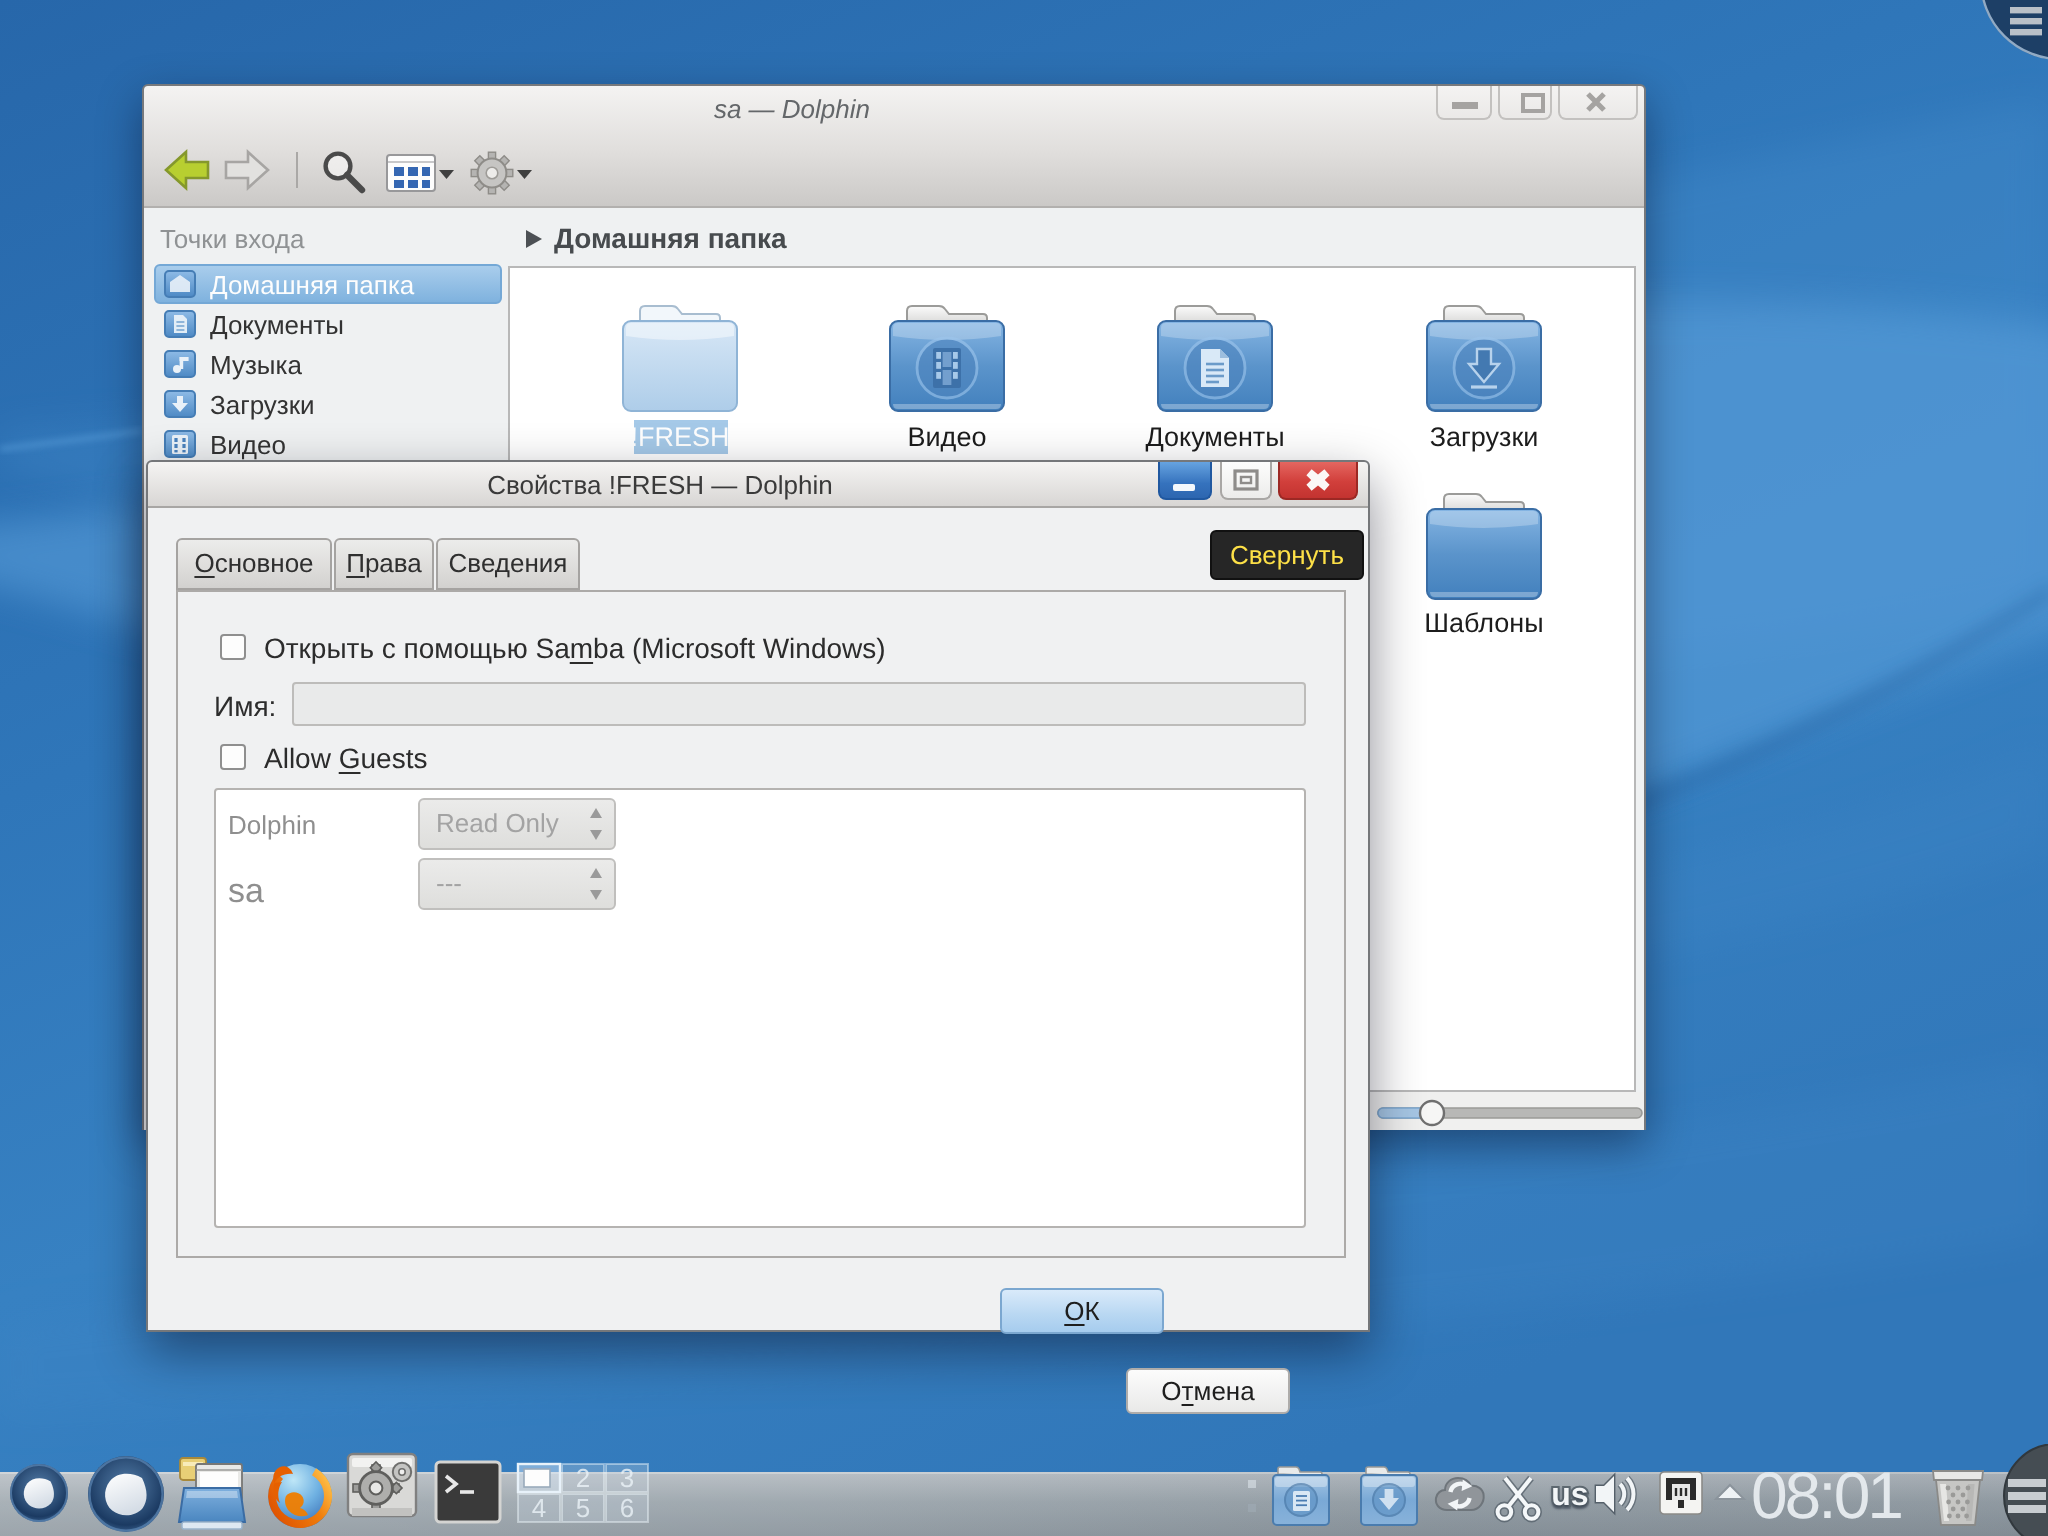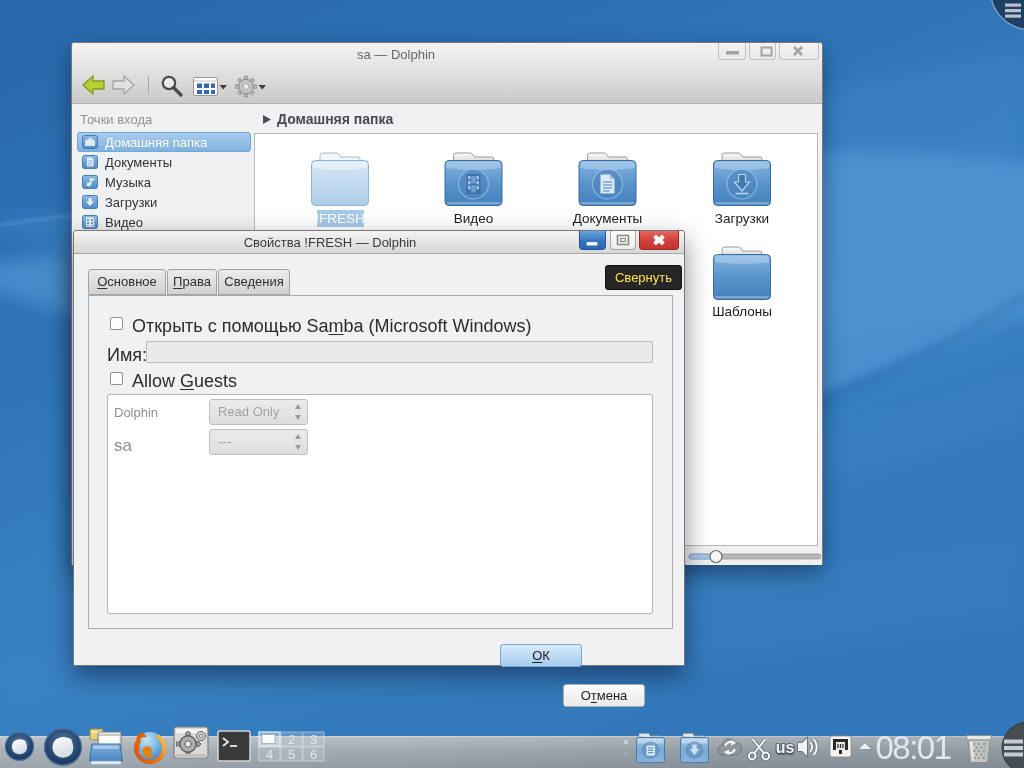--- a/index.html
+++ b/index.html
@@ -2,21 +2,21 @@
 <html><head>
 <meta charset="utf-8">
 <style>
 * { margin:0; padding:0; box-sizing:border-box; }
 html,body { width:1024px; height:768px; overflow:hidden; font-family:"Liberation Sans", sans-serif; }
 .abs { position:absolute; }
 #desktop { position:absolute; left:0; top:0; width:1024px; height:768px; }
 .tab { position:absolute; top:38px; height:26px; background:linear-gradient(#ececeb,#dddcda 60%,#d2d1cf); border:1px solid #a5a3a1; border-radius:3px 3px 0 0; font-size:13px; color:#2f2f2f; text-align:center; line-height:24px; }
 .u { text-decoration:underline; text-underline-offset:2px; }
 .cb { position:absolute; width:13px; height:13px; background:#fdfdfd; border:1px solid #8f8f8f; border-radius:2px; }
-.lbl13 { position:absolute; font-size:18px; color:#2c2c2c; }
+.lbl13 { position:absolute; font-size:14px; color:#2c2c2c; }
 .gray13 { position:absolute; font-size:13px; color:#8f9294; }
 .ddn { position:absolute; width:99px; height:26px; background:linear-gradient(#ebebea,#dededc); border:1px solid #c0bfbd; border-radius:3px; font-size:13px; color:#a3a3a3; line-height:24px; padding-left:8px; }
 .sideitem { position:absolute; font-size:13px; color:#333; }
 </style>
 </head>
 <body>
 <div id="desktop">
   <svg class="abs" width="1024" height="768" viewBox="0 0 1024 768" style="left:0;top:0">
     <defs>
       <linearGradient id="bgbase" x1="0" y1="0" x2="0.55" y2="1">
@@ -49,21 +49,21 @@
     <g fill="#b9c0c8">
       <rect x="45" y="3.5" width="16" height="3.2"></rect>
       <rect x="45" y="9" width="16" height="3.2"></rect>
       <rect x="45" y="14.5" width="16" height="3.2"></rect>
     </g>
   </svg>
 </div>
 
 <div id="dolphin" class="abs" style="left:71px;top:42px;width:752px;height:523px;background:#eff1f2;border:1px solid #77797c;border-radius:3px 3px 0 0;box-shadow:0 8px 22px rgba(0,0,20,0.4);">
   <div class="abs" style="left:0;top:0;width:750px;height:61px;background:linear-gradient(#f4f3f2,#e0dedc 55%,#cbc9c7);border-radius:3px 3px 0 0;border-bottom:1px solid #b2b0ae;"></div>
-  <div class="abs" style="left:199px;top:4px;width:250px;text-align:center;color:#64676a;font-size:13px;">sa — Dolphin</div>
+  <div class="abs" style="left:199px;top:4px;width:250px;text-align:center;color:#64676a;font-size:13px;font-style:italic;">sa — Dolphin</div>
 
   <div class="abs" style="left:646px;top:0px;width:28px;height:17px;border:1px solid #c3c1bf;border-radius:0 0 4px 4px;border-top:none;"></div>
   <div class="abs" style="left:677px;top:0px;width:27px;height:17px;border:1px solid #c3c1bf;border-radius:0 0 4px 4px;border-top:none;"></div>
   <div class="abs" style="left:707px;top:0px;width:40px;height:17px;border:1px solid #c3c1bf;border-radius:0 0 4px 4px;border-top:none;"></div>
   <svg class="abs" width="120" height="20" style="left:640px;top:0">
     <rect x="14" y="8" width="13" height="3.5" fill="#a5a3a1"></rect>
     <rect x="49.5" y="4.5" width="10" height="8" fill="none" stroke="#a5a3a1" stroke-width="2"></rect>
     <path d="M 82,4 L 90,12 M 90,4 L 82,12" stroke="#a5a3a1" stroke-width="2.6"></path>
   </svg>
 

